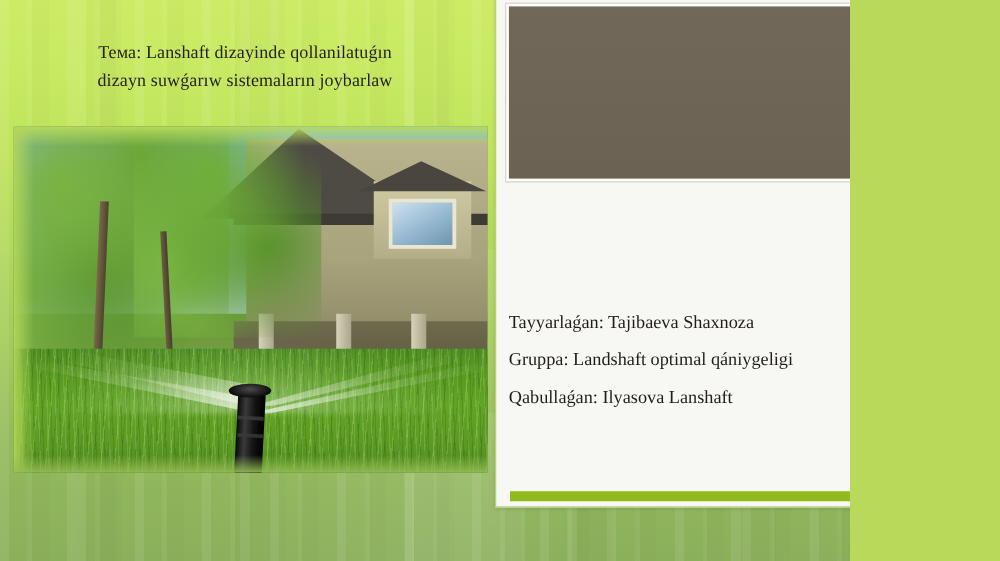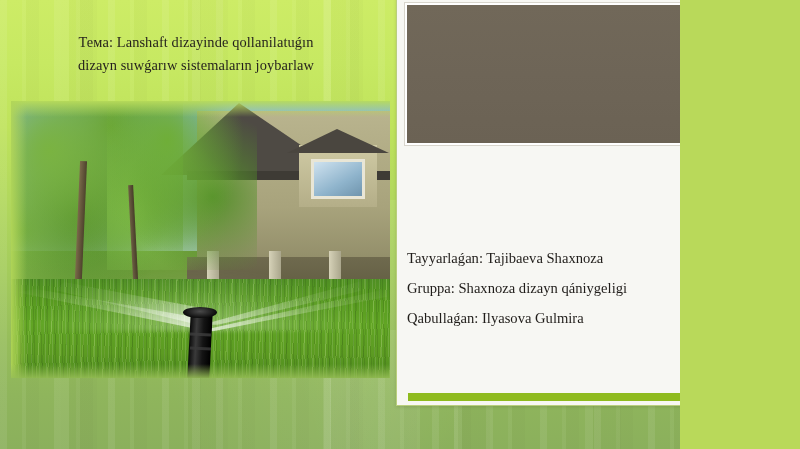--- a/index.html
+++ b/index.html
@@ -313,19 +313,19 @@
       <div class="photo-blendtop"></div>
       <div class="photo-blendleft"></div>
       <div class="photo-blendbottom"></div>
     </div>
   </div>
 
   <div class="panel">
     <div class="panel-img"></div>
     <div class="panel-text">
       <div>Tayyarlaǵan: Tajibaeva Shaxnoza</div>
-      <div>Gruppa: Shaxnoza dizayn qániygeligi</div>
-      <div>Qabullaǵan: Ilyasova Gulmira</div>
+      <div>Gruppa: Landshaft optimal qániygeligi</div>
+      <div>Qabullaǵan: Ilyasova Lanshaft</div>
     </div>
     <div class="panel-accent"></div>
   </div>
 
 </div>
 
 </body></html>

